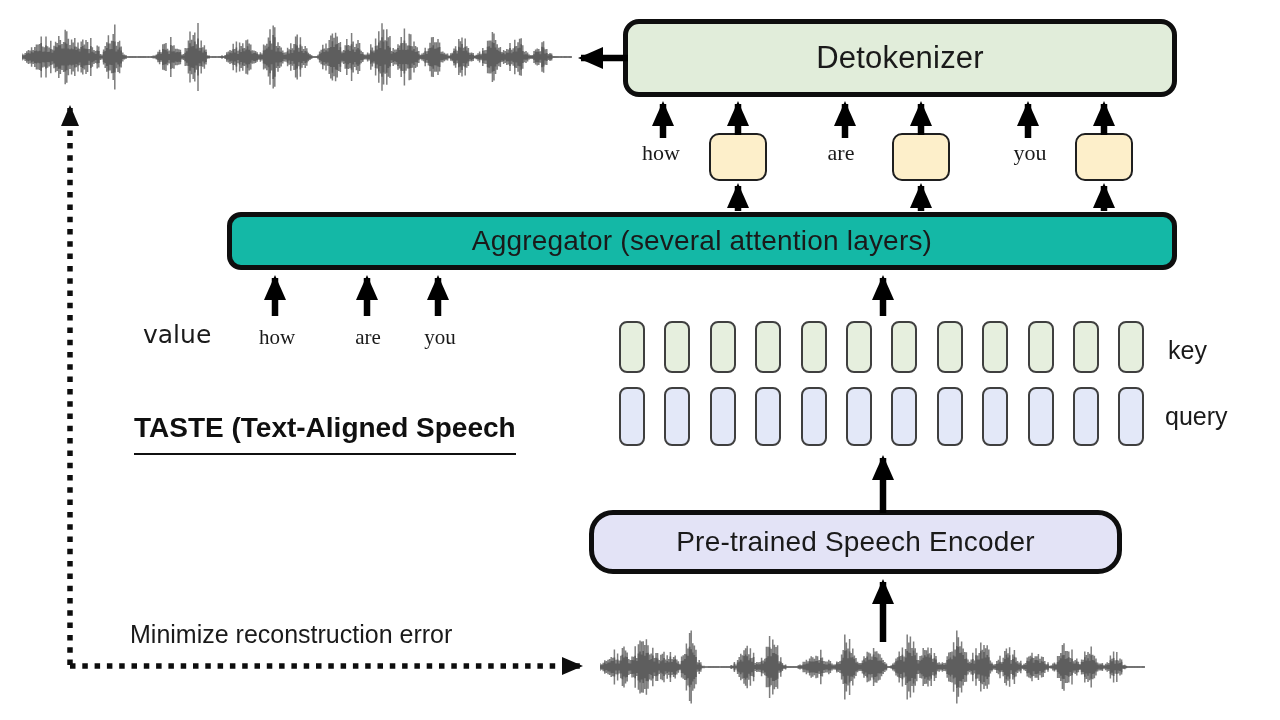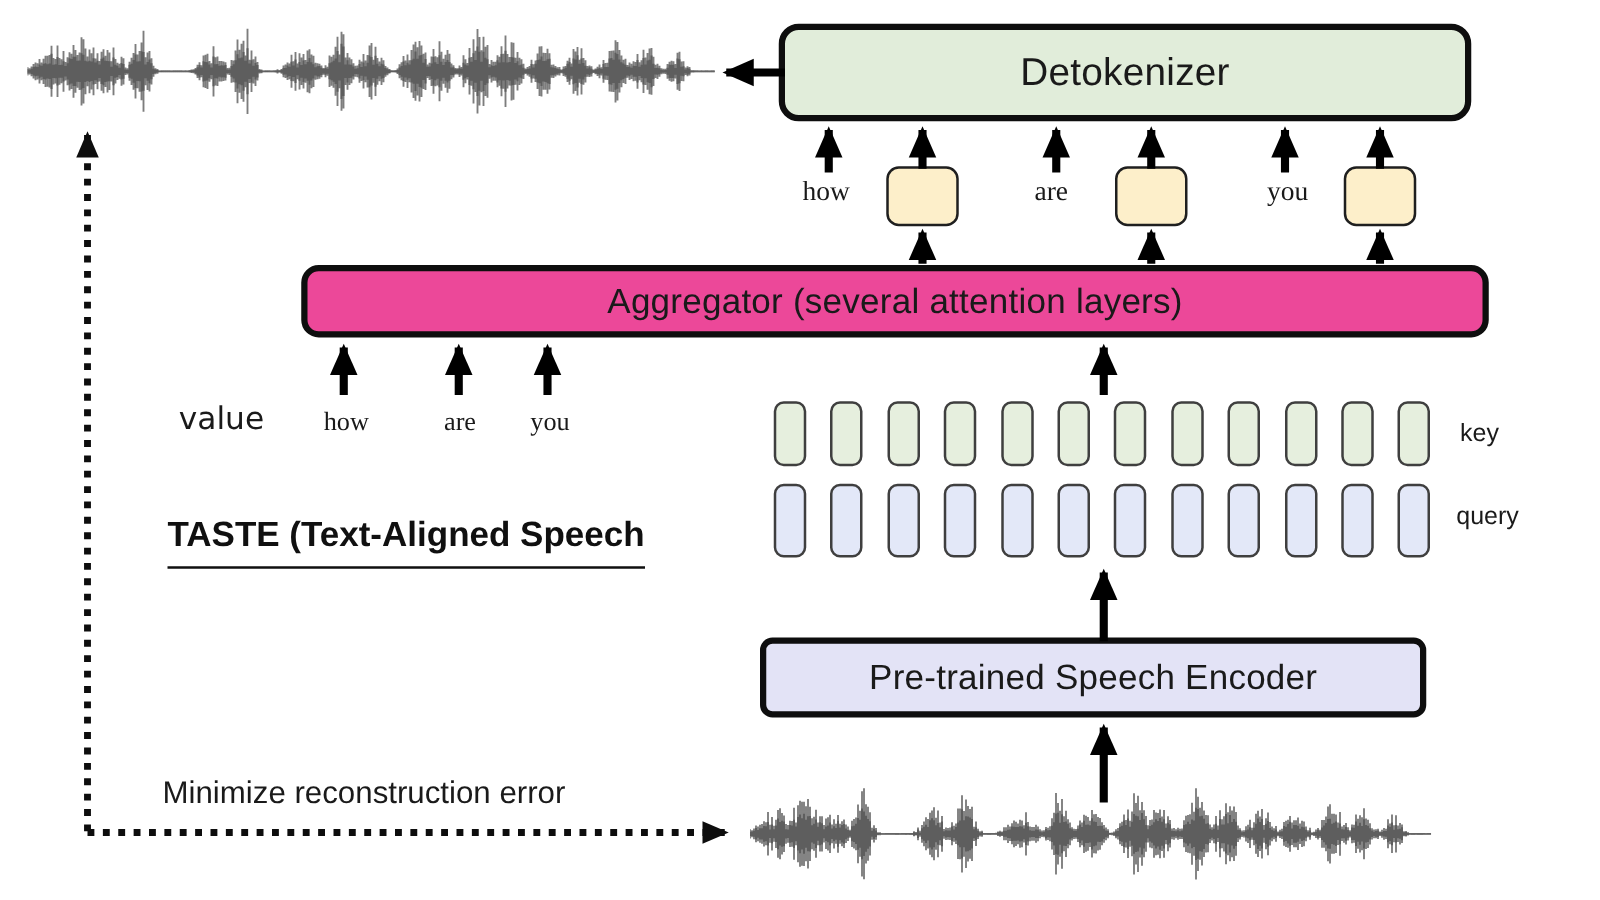--- a/index.html
+++ b/index.html
@@ -7,32 +7,32 @@
     position:relative; width:1268px; height:720px; background:#ffffff;
     font-family:"Liberation Sans", sans-serif; color:#1a1a1a; overflow:hidden;
   }
   .box {
     position:absolute; box-sizing:border-box;
     border:5px solid #0e0e0e; display:flex; align-items:center; justify-content:center;
     color:#1a1a1a; letter-spacing:0.2px;
   }
   .box-detokenizer { left:623px; top:19px;  width:554px; height:78px; border-radius:16px; font-size:31px; }
   .box-aggregator  { left:227px; top:212px; width:950px; height:58px; border-radius:14px; font-size:28px; }
-  .box-encoder     { left:608px; top:510px; width:533px; height:64px; border-radius:10px; font-size:28px; }
+  .box-encoder     { left:589px; top:510px; width:533px; height:64px; border-radius:24px; font-size:28px; }
   .speech-token {
     position:absolute; box-sizing:border-box; top:133px; width:58px; height:48px;
     border:2.5px solid #1f1f1f; border-radius:10px;
   }
   .kv-token {
     position:absolute; box-sizing:border-box; width:26px;
     border:2px solid #3f3f3f; border-radius:8px;
   }
   .word { position:absolute; transform:translateX(-50%); font-size:22px; white-space:nowrap;font-family:Liberation Serif, serif; }
   .word-sm { font-size:21px; }
-  .side-label { position:absolute; font-size:20px; white-space:nowrap; }
+  .side-label { position:absolute; font-size:25px; white-space:nowrap; }
   .query-label { position:absolute; left:143px; top:320px; font-size:25px; font-family:"DejaVu Sans", sans-serif; }
   .taste {
     position:absolute; left:119px; top:404px; font-size:28px; font-weight:bold; line-height:47px;
     white-space:nowrap; color:#101010;
   }
   .taste span { display:inline-block; border-bottom:2.5px solid #101010; padding-bottom:2px;margin-left:15px; }
   .note { position:absolute; left:102px; top:620px; font-size:25px; white-space:nowrap;margin-left:28px; }
   svg.layer { position:absolute; left:0; top:0; }
 </style>
 </head>
@@ -48,21 +48,21 @@
   <svg id="wave-bottom" class="layer" style="left:600px; top:624px;" width="545" height="86">
       <line x1="0" x2="545" y1="43" y2="43" stroke="#8a8a8a" stroke-width="1.4"></line>
       <path d="M0.0,39.3L0.0,46.7M1.6,40.2L1.6,45.8M3.2,38.7L3.2,47.3M4.8,36.3L4.8,49.7M6.4,37.1L6.4,48.9M8.0,35.8L8.0,50.2M9.6,35.1L9.6,50.9M11.2,32.9L11.2,53.1M12.8,33.8L12.8,52.2M14.4,25.6L14.4,60.4M16.0,35.8L16.0,50.2M17.6,29.6L17.6,56.4M19.2,36.6L19.2,49.4M20.8,31.7L20.8,54.3M22.4,23.9L22.4,62.1M24.0,22.6L24.0,63.4M25.6,26.4L25.6,59.6M27.2,28.4L27.2,57.6M28.8,35.1L28.8,50.9M30.4,35.9L30.4,50.1M32.0,32.5L32.0,53.5M33.6,32.7L33.6,53.3M35.2,22.2L35.2,63.8M36.8,33.9L36.8,52.1M38.4,20.2L38.4,65.8M40.0,16.6L40.0,69.4M41.6,17.4L41.6,68.6M43.2,17.3L43.2,68.7M44.8,21.0L44.8,65.0M46.4,15.2L46.4,70.8M48.0,21.3L48.0,64.7M49.6,30.6L49.6,55.4M51.2,29.4L51.2,56.6M52.8,23.8L52.8,62.2M54.4,33.9L54.4,52.1M56.0,28.9L56.0,57.1M57.6,28.9L57.6,57.1M59.2,36.0L59.2,50.0M60.8,30.8L60.8,55.2M62.4,29.7L62.4,56.3M64.0,27.7L64.0,58.3M65.6,35.5L65.6,50.5M67.2,31.3L67.2,54.7M68.8,35.0L68.8,51.0M70.4,27.9L70.4,58.1M72.0,35.0L72.0,51.0M73.6,33.0L73.6,53.0M75.2,31.6L75.2,54.4M76.8,35.6L76.8,50.4M78.4,37.2L78.4,48.8M80.0,39.8L80.0,46.2M81.6,32.5L81.6,53.5M83.2,31.2L83.2,54.8M84.8,29.9L84.8,56.1M86.4,19.5L86.4,66.5M88.0,24.6L88.0,61.4M89.6,8.9L89.6,77.1M91.2,6.6L91.2,79.4M92.8,19.3L92.8,66.7M94.4,21.4L94.4,64.6M96.0,25.7L96.0,60.3M97.6,38.2L97.6,47.8M99.2,36.1L99.2,49.9M100.8,38.3L100.8,47.7M102.4,41.8L102.4,44.2M104.0,41.8L104.0,44.2M105.6,42.3L105.6,43.7M107.2,42.3L107.2,43.7M108.8,42.3L108.8,43.7M110.4,42.3L110.4,43.7M112.0,42.3L112.0,43.7M113.6,42.3L113.6,43.7M115.2,42.3L115.2,43.7M116.8,42.3L116.8,43.7M118.4,42.3L118.4,43.7M120.0,42.3L120.0,43.7M121.6,42.3L121.6,43.7M123.2,42.3L123.2,43.7M124.8,42.3L124.8,43.7M126.4,42.3L126.4,43.7M128.0,42.3L128.0,43.7M129.6,42.3L129.6,43.7M131.2,41.0L131.2,45.0M132.8,41.6L132.8,44.4M134.4,37.9L134.4,48.1M136.0,40.6L136.0,45.4M137.6,35.9L137.6,50.1M139.2,33.1L139.2,52.9M140.8,29.8L140.8,56.2M142.4,31.2L142.4,54.8M144.0,26.2L144.0,59.8M145.6,24.3L145.6,61.7M147.2,21.8L147.2,64.2M148.8,30.2L148.8,55.8M150.4,24.3L150.4,61.7M152.0,33.9L152.0,52.1M153.6,28.7L153.6,57.3M155.2,39.1L155.2,46.9M156.8,38.0L156.8,48.0M158.4,38.3L158.4,47.7M160.0,38.0L160.0,48.0M161.6,33.8L161.6,52.2M163.2,36.6L163.2,49.4M164.8,34.8L164.8,51.2M166.4,22.8L166.4,63.2M168.0,22.7L168.0,63.3M169.6,12.1L169.6,73.9M171.2,24.7L171.2,61.3M172.8,15.6L172.8,70.4M174.4,20.8L174.4,65.2M176.0,23.1L176.0,62.9M177.6,21.3L177.6,64.7M179.2,37.3L179.2,48.7M180.8,33.2L180.8,52.8M182.4,38.9L182.4,47.1M184.0,40.9L184.0,45.1M185.6,40.6L185.6,45.4M187.2,42.3L187.2,43.7M188.8,42.3L188.8,43.7M190.4,42.3L190.4,43.7M192.0,42.3L192.0,43.7M193.6,42.3L193.6,43.7M195.2,42.3L195.2,43.7M196.8,42.2L196.8,43.8M198.4,41.2L198.4,44.8M200.0,40.6L200.0,45.4M201.6,41.2L201.6,44.8M203.2,37.8L203.2,48.2M204.8,37.8L204.8,48.2M206.4,35.7L206.4,50.3M208.0,37.2L208.0,48.8M209.6,34.6L209.6,51.4M211.2,32.3L211.2,53.7M212.8,33.3L212.8,52.7M214.4,34.7L214.4,51.3M216.0,31.8L216.0,54.2M217.6,32.3L217.6,53.7M219.2,36.1L219.2,49.9M220.8,25.7L220.8,60.3M222.4,33.6L222.4,52.4M224.0,37.1L224.0,48.9M225.6,37.5L225.6,48.5M227.2,37.5L227.2,48.5M228.8,35.8L228.8,50.2M230.4,37.1L230.4,48.9M232.0,39.4L232.0,46.6M233.6,40.4L233.6,45.6M235.2,40.2L235.2,45.8M236.8,37.6L236.8,48.4M238.4,38.1L238.4,47.9M240.0,37.0L240.0,49.0M241.6,30.5L241.6,55.5M243.2,26.1L243.2,59.9M244.8,10.4L244.8,75.6M246.4,18.4L246.4,67.6M248.0,24.6L248.0,61.4M249.6,15.1L249.6,70.9M251.2,29.0L251.2,57.0M252.8,24.5L252.8,61.5M254.4,31.4L254.4,54.6M256.0,33.9L256.0,52.1M257.6,37.7L257.6,48.3M259.2,38.9L259.2,47.1M260.8,39.1L260.8,46.9M262.4,36.4L262.4,49.6M264.0,32.3L264.0,53.7M265.6,33.9L265.6,52.1M267.2,27.7L267.2,58.3M268.8,28.6L268.8,57.4M270.4,29.5L270.4,56.5M272.0,32.5L272.0,53.5M273.6,24.0L273.6,62.0M275.2,27.4L275.2,58.6M276.8,27.2L276.8,58.8M278.4,29.6L278.4,56.4M280.0,30.3L280.0,55.7M281.6,33.8L281.6,52.2M283.2,35.9L283.2,50.1M284.8,37.9L284.8,48.1M286.4,39.4L286.4,46.6M288.0,42.2L288.0,43.8M289.6,41.9L289.6,44.1M291.2,41.2L291.2,44.8M292.8,39.4L292.8,46.6M294.4,38.4L294.4,47.6M296.0,34.6L296.0,51.4M297.6,33.3L297.6,52.7M299.2,27.6L299.2,58.4M300.8,32.0L300.8,54.0M302.4,23.6L302.4,62.4M304.0,32.6L304.0,53.4M305.6,25.1L305.6,60.9M307.2,10.5L307.2,75.5M308.8,18.4L308.8,67.6M310.4,12.5L310.4,73.5M312.0,24.1L312.0,61.9M313.6,17.5L313.6,68.5M315.2,24.2L315.2,61.8M316.8,28.7L316.8,57.3M318.4,36.1L318.4,49.9M320.0,32.0L320.0,54.0M321.6,31.5L321.6,54.5M323.2,23.9L323.2,62.1M324.8,25.9L324.8,60.1M326.4,26.3L326.4,59.7M328.0,23.5L328.0,62.5M329.6,29.2L329.6,56.8M331.2,23.9L331.2,62.1M332.8,34.7L332.8,51.3M334.4,29.0L334.4,57.0M336.0,32.0L336.0,54.0M337.6,38.7L337.6,47.3M339.2,38.3L339.2,47.7M340.8,39.4L340.8,46.6M342.4,38.2L342.4,47.8M344.0,38.9L344.0,47.1M345.6,38.8L345.6,47.2M347.2,32.2L347.2,53.8M348.8,28.5L348.8,57.5M350.4,27.9L350.4,58.1M352.0,27.4L352.0,58.6M353.6,18.2L353.6,67.8M355.2,25.4L355.2,60.6M356.8,6.5L356.8,79.5M358.4,13.3L358.4,72.7M360.0,22.2L360.0,63.8M361.6,17.6L361.6,68.4M363.2,24.4L363.2,61.6M364.8,28.0L364.8,58.0M366.4,28.2L366.4,57.8M368.0,35.6L368.0,50.4M369.6,37.7L369.6,48.3M371.2,35.5L371.2,50.5M372.8,28.7L372.8,57.3M374.4,36.4L374.4,49.6M376.0,24.2L376.0,61.8M377.6,31.4L377.6,54.6M379.2,28.9L379.2,57.1M380.8,18.6L380.8,67.4M382.4,25.8L382.4,60.2M384.0,21.0L384.0,65.0M385.6,24.3L385.6,61.7M387.2,21.2L387.2,64.8M388.8,25.5L388.8,60.5M390.4,36.4L390.4,49.6M392.0,38.5L392.0,47.5M393.6,40.4L393.6,45.6M395.2,40.1L395.2,45.9M396.8,36.9L396.8,49.1M398.4,35.7L398.4,50.3M400.0,31.7L400.0,54.3M401.6,38.2L401.6,47.8M403.2,33.8L403.2,52.2M404.8,27.0L404.8,59.0M406.4,24.5L406.4,61.5M408.0,29.2L408.0,56.8M409.6,23.2L409.6,62.8M411.2,35.9L411.2,50.1M412.8,30.6L412.8,55.4M414.4,25.9L414.4,60.1M416.0,33.6L416.0,52.4M417.6,37.1L417.6,48.9M419.2,38.6L419.2,47.4M420.8,36.7L420.8,49.3M422.4,41.1L422.4,44.9M424.0,39.7L424.0,46.3M425.6,38.9L425.6,47.1M427.2,33.5L427.2,52.5M428.8,32.5L428.8,53.5M430.4,31.8L430.4,54.2M432.0,28.7L432.0,57.3M433.6,34.0L433.6,52.0M435.2,32.2L435.2,53.8M436.8,32.2L436.8,53.8M438.4,30.0L438.4,56.0M440.0,34.8L440.0,51.2M441.6,32.5L441.6,53.5M443.2,33.1L443.2,52.9M444.8,37.1L444.8,48.9M446.4,40.2L446.4,45.8M448.0,38.2L448.0,47.8M449.6,41.8L449.6,44.2M451.2,41.3L451.2,44.7M452.8,39.6L452.8,46.4M454.4,38.4L454.4,47.6M456.0,39.7L456.0,46.3M457.6,31.9L457.6,54.1M459.2,31.9L459.2,54.1M460.8,29.1L460.8,56.9M462.4,21.1L462.4,64.9M464.0,19.3L464.0,66.7M465.6,27.0L465.6,59.0M467.2,27.0L467.2,59.0M468.8,27.6L468.8,58.4M470.4,34.0L470.4,52.0M472.0,25.5L472.0,60.5M473.6,37.2L473.6,48.8M475.2,35.9L475.2,50.1M476.8,34.4L476.8,51.6M478.4,37.7L478.4,48.3M480.0,40.1L480.0,45.9M481.6,35.5L481.6,50.5M483.2,35.8L483.2,50.2M484.8,27.6L484.8,58.4M486.4,31.0L486.4,55.0M488.0,28.1L488.0,57.9M489.6,29.8L489.6,56.2M491.2,22.6L491.2,63.4M492.8,30.8L492.8,55.2M494.4,31.7L494.4,54.3M496.0,34.5L496.0,51.5M497.6,38.5L497.6,47.5M499.2,39.5L499.2,46.5M500.8,39.4L500.8,46.6M502.4,38.9L502.4,47.1M504.0,41.2L504.0,44.8M505.6,39.8L505.6,46.2M507.2,38.3L507.2,47.7M508.8,38.9L508.8,47.1M510.4,31.4L510.4,54.6M512.0,34.7L512.0,51.3M513.6,27.6L513.6,58.4M515.2,36.2L515.2,49.8M516.8,28.1L516.8,57.9M518.4,36.4L518.4,49.6M520.0,34.4L520.0,51.6M521.6,35.6L521.6,50.4M523.2,41.0L523.2,45.0M524.8,40.8L524.8,45.2M526.4,41.7L526.4,44.3M528.0,42.3L528.0,43.7M529.6,42.3L529.6,43.7M531.2,42.3L531.2,43.7M532.8,42.3L532.8,43.7M534.4,42.3L534.4,43.7M536.0,42.3L536.0,43.7M537.6,42.3L537.6,43.7M539.2,42.3L539.2,43.7M540.8,42.3L540.8,43.7M542.4,42.3L542.4,43.7M544.0,42.3L544.0,43.7" stroke="#7d7d7d" stroke-width="1.5" fill="none"></path>
       <path d="M0.0,41.3L0.0,44.7M1.6,41.2L1.6,44.8M3.2,40.6L3.2,45.4M4.8,38.4L4.8,47.6M6.4,39.9L6.4,46.1M8.0,38.5L8.0,47.5M9.6,38.5L9.6,47.5M11.2,36.7L11.2,49.3M12.8,37.0L12.8,49.0M14.4,33.6L14.4,52.4M16.0,39.6L16.0,46.4M17.6,35.5L17.6,50.5M19.2,39.4L19.2,46.6M20.8,36.4L20.8,49.6M22.4,30.7L22.4,55.3M24.0,33.6L24.0,52.4M25.6,32.6L25.6,53.4M27.2,33.1L27.2,52.9M28.8,39.3L28.8,46.7M30.4,39.6L30.4,46.4M32.0,35.9L32.0,50.1M33.6,36.3L33.6,49.7M35.2,31.7L35.2,54.3M36.8,37.1L36.8,48.9M38.4,29.6L38.4,56.4M40.0,27.5L40.0,58.5M41.6,30.5L41.6,55.5M43.2,27.0L43.2,59.0M44.8,31.8L44.8,54.2M46.4,29.0L46.4,57.0M48.0,28.8L48.0,57.2M49.6,36.1L49.6,49.9M51.2,35.0L51.2,51.0M52.8,31.6L52.8,54.4M54.4,37.4L54.4,48.6M56.0,33.8L56.0,52.2M57.6,34.5L57.6,51.5M59.2,39.4L59.2,46.6M60.8,37.2L60.8,48.8M62.4,36.3L62.4,49.7M64.0,33.9L64.0,52.1M65.6,38.8L65.6,47.2M67.2,37.0L67.2,49.0M68.8,38.3L68.8,47.7M70.4,32.6L70.4,53.4M72.0,37.9L72.0,48.1M73.6,36.0L73.6,50.0M75.2,35.1L75.2,50.9M76.8,38.7L76.8,47.3M78.4,39.9L78.4,46.1M80.0,40.8L80.0,45.2M81.6,37.0L81.6,49.0M83.2,36.5L83.2,49.5M84.8,34.9L84.8,51.1M86.4,30.3L86.4,55.7M88.0,31.8L88.0,54.2M89.6,22.7L89.6,63.3M91.2,25.2L91.2,60.8M92.8,28.6L92.8,57.4M94.4,31.1L94.4,54.9M96.0,32.9L96.0,53.1M97.6,40.6L97.6,45.4M99.2,38.9L99.2,47.1M100.8,40.4L100.8,45.6M102.4,42.3L102.4,43.7M104.0,42.4L104.0,43.6M105.6,42.7L105.6,43.3M107.2,42.7L107.2,43.3M108.8,42.6L108.8,43.4M110.4,42.6L110.4,43.4M112.0,42.6L112.0,43.4M113.6,42.6L113.6,43.4M115.2,42.6L115.2,43.4M116.8,42.5L116.8,43.5M118.4,42.5L118.4,43.5M120.0,42.7L120.0,43.3M121.6,42.6L121.6,43.4M123.2,42.6L123.2,43.4M124.8,42.5L124.8,43.5M126.4,42.6L126.4,43.4M128.0,42.5L128.0,43.5M129.6,42.5L129.6,43.5M131.2,41.7L131.2,44.3M132.8,42.1L132.8,43.9M134.4,39.6L134.4,46.4M136.0,41.9L136.0,44.1M137.6,38.6L137.6,47.4M139.2,37.4L139.2,48.6M140.8,35.7L140.8,50.3M142.4,37.6L142.4,48.4M144.0,32.1L144.0,53.9M145.6,30.5L145.6,55.5M147.2,32.2L147.2,53.8M148.8,36.2L148.8,49.8M150.4,34.3L150.4,51.7M152.0,37.8L152.0,48.2M153.6,33.1L153.6,52.9M155.2,41.0L155.2,45.0M156.8,40.1L156.8,45.9M158.4,40.4L158.4,45.6M160.0,40.3L160.0,45.7M161.6,37.2L161.6,48.8M163.2,39.6L163.2,46.4M164.8,37.6L164.8,48.4M166.4,33.9L166.4,52.1M168.0,32.3L168.0,53.7M169.6,23.3L169.6,62.7M171.2,32.2L171.2,53.8M172.8,28.9L172.8,57.1M174.4,29.1L174.4,56.9M176.0,29.9L176.0,56.1M177.6,31.2L177.6,54.8M179.2,39.4L179.2,46.6M180.8,37.8L180.8,48.2M182.4,40.5L182.4,45.5M184.0,41.9L184.0,44.1M185.6,41.6L185.6,44.4M187.2,42.6L187.2,43.4M188.8,42.6L188.8,43.4M190.4,42.5L190.4,43.5M192.0,42.5L192.0,43.5M193.6,42.6L193.6,43.4M195.2,42.6L195.2,43.4M196.8,42.6L196.8,43.4M198.4,41.8L198.4,44.2M200.0,41.5L200.0,44.5M201.6,41.7L201.6,44.3M203.2,40.6L203.2,45.4M204.8,40.6L204.8,45.4M206.4,39.7L206.4,46.3M208.0,39.5L208.0,46.5M209.6,37.2L209.6,48.8M211.2,37.4L211.2,48.6M212.8,37.5L212.8,48.5M214.4,37.6L214.4,48.4M216.0,36.9L216.0,49.1M217.6,37.1L217.6,48.9M219.2,38.7L219.2,47.3M220.8,34.1L220.8,51.9M222.4,36.9L222.4,49.1M224.0,40.1L224.0,45.9M225.6,40.5L225.6,45.5M227.2,40.5L227.2,45.5M228.8,39.6L228.8,46.4M230.4,39.7L230.4,46.3M232.0,41.2L232.0,44.8M233.6,41.7L233.6,44.3M235.2,41.3L235.2,44.7M236.8,39.2L236.8,46.8M238.4,40.2L238.4,45.8M240.0,40.0L240.0,46.0M241.6,36.5L241.6,49.5M243.2,33.7L243.2,52.3M244.8,26.7L244.8,59.3M246.4,26.2L246.4,59.8M248.0,34.2L248.0,51.8M249.6,27.4L249.6,58.6M251.2,33.5L251.2,52.5M252.8,33.2L252.8,52.8M254.4,34.9L254.4,51.1M256.0,38.5L256.0,47.5M257.6,39.4L257.6,46.6M259.2,40.5L259.2,45.5M260.8,40.5L260.8,45.5M262.4,38.9L262.4,47.1M264.0,35.6L264.0,50.4M265.6,37.6L265.6,48.4M267.2,32.6L267.2,53.4M268.8,35.7L268.8,50.3M270.4,35.6L270.4,50.4M272.0,36.1L272.0,49.9M273.6,30.5L273.6,55.5M275.2,33.1L275.2,52.9M276.8,33.6L276.8,52.4M278.4,36.7L278.4,49.3M280.0,36.5L280.0,49.5M281.6,36.8L281.6,49.2M283.2,38.9L283.2,47.1M284.8,40.3L284.8,45.7M286.4,40.8L286.4,45.2M288.0,42.4L288.0,43.6M289.6,42.5L289.6,43.5M291.2,42.1L291.2,43.9M292.8,40.9L292.8,45.1M294.4,40.8L294.4,45.2M296.0,37.3L296.0,48.7M297.6,36.6L297.6,49.4M299.2,32.4L299.2,53.6M300.8,36.0L300.8,50.0M302.4,30.8L302.4,55.2M304.0,37.4L304.0,48.6M305.6,33.4L305.6,52.6M307.2,27.1L307.2,58.9M308.8,28.5L308.8,57.5M310.4,28.9L310.4,57.1M312.0,32.0L312.0,54.0M313.6,26.4L313.6,59.6M315.2,31.3L315.2,54.7M316.8,36.0L316.8,50.0M318.4,39.4L318.4,46.6M320.0,36.8L320.0,49.2M321.6,35.8L321.6,50.2M323.2,33.7L323.2,52.3M324.8,31.3L324.8,54.7M326.4,32.8L326.4,53.2M328.0,30.3L328.0,55.7M329.6,33.4L329.6,52.6M331.2,31.3L331.2,54.7M332.8,38.1L332.8,47.9M334.4,34.2L334.4,51.8M336.0,35.4L336.0,50.6M337.6,40.6L337.6,45.4M339.2,40.7L339.2,45.3M340.8,41.0L340.8,45.0M342.4,40.1L342.4,45.9M344.0,40.9L344.0,45.1M345.6,40.4L345.6,45.6M347.2,36.0L347.2,50.0M348.8,35.3L348.8,50.7M350.4,33.4L350.4,52.6M352.0,35.2L352.0,50.8M353.6,31.5L353.6,54.5M355.2,32.4L355.2,53.6M356.8,22.1L356.8,63.9M358.4,23.1L358.4,62.9M360.0,29.0L360.0,57.0M361.6,28.6L361.6,57.4M363.2,30.9L363.2,55.1M364.8,34.9L364.8,51.1M366.4,34.5L366.4,51.5M368.0,38.9L368.0,47.1M369.6,39.8L369.6,46.2M371.2,38.9L371.2,47.1M372.8,35.0L372.8,51.0M374.4,39.7L374.4,46.3M376.0,31.2L376.0,54.8M377.6,35.5L377.6,50.5M379.2,35.5L379.2,50.5M380.8,27.2L380.8,58.8M382.4,34.5L382.4,51.5M384.0,28.0L384.0,58.0M385.6,33.6L385.6,52.4M387.2,31.1L387.2,54.9M388.8,33.3L388.8,52.7M390.4,39.7L390.4,46.3M392.0,40.0L392.0,46.0M393.6,41.7L393.6,44.3M395.2,41.5L395.2,44.5M396.8,40.1L396.8,45.9M398.4,39.5L398.4,46.5M400.0,37.8L400.0,48.2M401.6,40.1L401.6,45.9M403.2,38.1L403.2,47.9M404.8,35.0L404.8,51.0M406.4,30.8L406.4,55.2M408.0,33.5L408.0,52.5M409.6,31.2L409.6,54.8M411.2,39.8L411.2,46.2M412.8,34.9L412.8,51.1M414.4,32.7L414.4,53.3M416.0,38.3L416.0,47.7M417.6,39.8L417.6,46.2M419.2,40.6L419.2,45.4M420.8,39.6L420.8,46.4M422.4,41.9L422.4,44.1M424.0,41.1L424.0,44.9M425.6,40.9L425.6,45.1M427.2,36.7L427.2,49.3M428.8,37.3L428.8,48.7M430.4,35.2L430.4,50.8M432.0,33.4L432.0,52.6M433.6,38.8L433.6,47.2M435.2,35.9L435.2,50.1M436.8,35.9L436.8,50.1M438.4,36.6L438.4,49.4M440.0,39.0L440.0,47.0M441.6,37.3L441.6,48.7M443.2,37.8L443.2,48.2M444.8,39.8L444.8,46.2M446.4,41.3L446.4,44.7M448.0,40.3L448.0,45.7M449.6,42.3L449.6,43.7M451.2,41.9L451.2,44.1M452.8,41.4L452.8,44.6M454.4,39.8L454.4,46.2M456.0,41.0L456.0,45.0M457.6,38.0L457.6,48.0M459.2,36.3L459.2,49.7M460.8,34.3L460.8,51.7M462.4,31.2L462.4,54.8M464.0,31.0L464.0,55.0M465.6,34.9L465.6,51.1M467.2,34.2L467.2,51.8M468.8,33.2L468.8,52.8M470.4,38.1L470.4,47.9M472.0,34.7L472.0,51.3M473.6,39.4L473.6,46.6M475.2,39.5L475.2,46.5M476.8,37.5L476.8,48.5M478.4,39.9L478.4,46.1M480.0,41.1L480.0,44.9M481.6,38.0L481.6,48.0M483.2,38.1L483.2,47.9M484.8,33.2L484.8,52.8M486.4,36.6L486.4,49.4M488.0,34.2L488.0,51.8M489.6,36.8L489.6,49.2M491.2,31.3L491.2,54.7M492.8,36.0L492.8,50.0M494.4,36.5L494.4,49.5M496.0,38.5L496.0,47.5M497.6,40.4L497.6,45.6M499.2,41.3L499.2,44.7M500.8,40.7L500.8,45.3M502.4,40.4L502.4,45.6M504.0,41.8L504.0,44.2M505.6,41.5L505.6,44.5M507.2,40.8L507.2,45.2M508.8,40.7L508.8,45.3M510.4,36.3L510.4,49.7M512.0,37.3L512.0,48.7M513.6,33.9L513.6,52.1M515.2,39.7L515.2,46.3M516.8,36.0L516.8,50.0M518.4,39.4L518.4,46.6M520.0,39.0L520.0,47.0M521.6,37.8L521.6,48.2M523.2,41.7L523.2,44.3M524.8,41.5L524.8,44.5M526.4,42.1L526.4,43.9M528.0,42.6L528.0,43.4M529.6,42.5L529.6,43.5M531.2,42.5L531.2,43.5M532.8,42.6L532.8,43.4M534.4,42.5L534.4,43.5M536.0,42.5L536.0,43.5M537.6,42.5L537.6,43.5M539.2,42.6L539.2,43.4M540.8,42.7L540.8,43.3M542.4,42.6L542.4,43.4M544.0,42.6L544.0,43.4" stroke="#5e5e5e" stroke-width="1.6" fill="none"></path>
     </svg>
 
   <div class="box box-detokenizer" style="background: rgb(225, 237, 218);">
     <span>Detokenizer</span>
   </div>
 
-  <div class="box box-aggregator" style="background: #ec4899; margin-left: 14px;">
+  <div class="box box-aggregator" style="background: #14b8a6;">
     <span>Aggregator (several attention layers)</span>
   </div>
 
   <div class="box box-encoder" style="background: rgb(227, 227, 246);">
     <span>Pre-trained Speech Encoder</span>
   </div>
 
   <div class="speech-token" style="left: 709px; background: rgb(253, 239, 202);"></div>
   <div class="speech-token" style="left: 892px; background: rgb(253, 239, 202);"></div>
   <div class="speech-token" style="left: 1075px; background: rgb(253, 239, 202);"></div>

